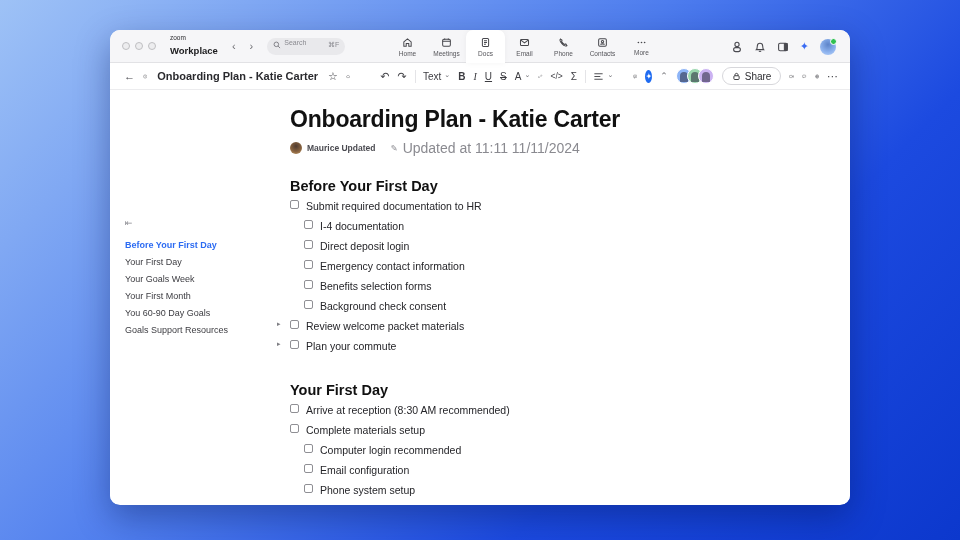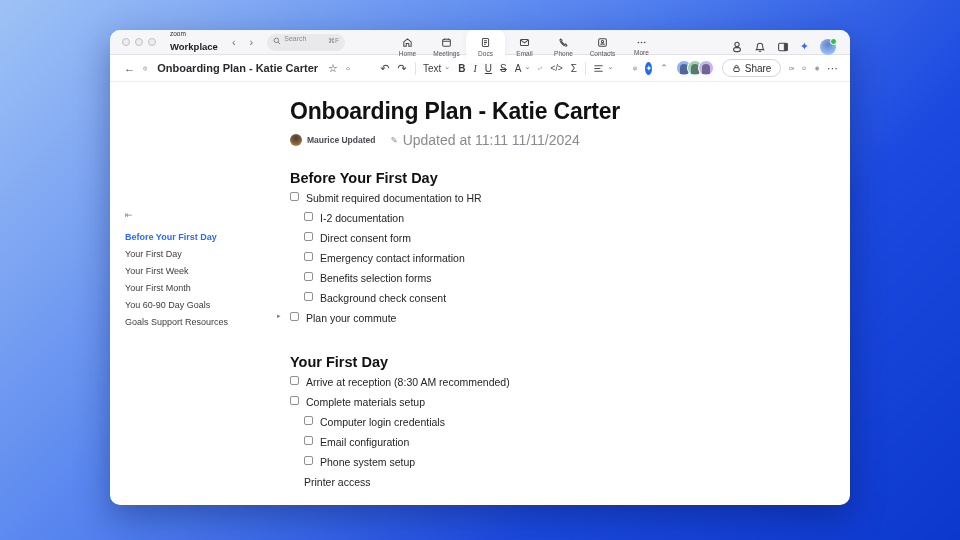--- a/index.html
+++ b/index.html
@@ -9,21 +9,21 @@
     background:linear-gradient(135deg,#9ec2f6 0%,#4d7cee 45%,#1c4ae0 70%,#0c38cd 100%);
     position:relative; color:#1c1c1e;
   }
   .window {
     position:absolute; left:110px; top:30px; width:740px; height:475px;
     background:#fff; border-radius:10px; overflow:hidden;
     box-shadow:0 12px 34px rgba(3,18,80,.38);
   }
   
   .topbar {
-    position:relative; height:25px; background:#f6f6f8;
+    position:relative; height:33px; background:#f6f6f8;
     border-bottom:1px solid #e2e2e5; display:flex; align-items:center;
   }
   .lights { display:flex; gap:5px; margin-left:12px; }
   .light { width:8px; height:8px; border-radius:50%; border:1px solid #bfbfc2; background:#ededef; }
   .logo { margin-left:14px; line-height:1; }
   .logo .z { font-size:6.5px; color:#2a2a2e; display:block; }
   .logo .w { font-size:9.5px; font-weight:700; color:#1c1c1e; }
   .navarrow { color:#6f6f74; font-size:11px; margin-left:14px; cursor:default; }
   .searchpill {
     margin-left:14px; width:78px; height:17px; background:#e9e9ec;
@@ -308,21 +308,21 @@
     </span>
     <span class="tb-glyph">⋯</span>
   </div>
 
   <div class="content">
     <div class="outline">
       <div class="collapse-ic">⇤</div>
       <div id="outline-items">
           <div class="o-item active">Before Your First Day</div>
           <div class="o-item">Your First Day</div>
-          <div class="o-item">Your First Week</div>
+          <div class="o-item">Your Goals Week</div>
           <div class="o-item">Your First Month</div>
           <div class="o-item">You 60-90 Day Goals</div>
           <div class="o-item">Goals Support Resources</div>
         </div>
     </div>
 
     <div class="docbody">
       <div class="h1">Onboarding Plan - Katie Carter</div>
       <div class="meta">
         <span class="mav"></span>
@@ -332,57 +332,62 @@
       </div>
       <div id="doc-sections">
           <div class="h2">Before Your First Day</div>
           <div class="rows">
             <div class="row">
               <span class="cbx"></span>
               <span class="txt">Submit required documentation to HR</span>
             </div>
             <div class="row ind">
               <span class="cbx"></span>
-              <span class="txt">I-2 documentation</span>
-            </div>
-            <div class="row ind">
-              <span class="cbx"></span>
-              <span class="txt">Direct consent form</span>
+              <span class="txt">I-4 documentation</span>
+            </div>
+            <div class="row ind">
+              <span class="cbx"></span>
+              <span class="txt">Direct deposit login</span>
             </div>
             <div class="row ind">
               <span class="cbx"></span>
               <span class="txt">Emergency contact information</span>
             </div>
             <div class="row ind">
               <span class="cbx"></span>
               <span class="txt">Benefits selection forms</span>
             </div>
             <div class="row ind">
               <span class="cbx"></span>
               <span class="txt">Background check consent</span>
+            </div>
+            <div class="row">
+              <span class="tri">▸</span>
+              <span class="cbx"></span>
+              <span class="txt">Review welcome packet materials</span>
             </div>
             <div class="row">
               <span class="tri">▸</span>
               <span class="cbx"></span>
               <span class="txt">Plan your commute</span>
             </div>
           </div>
           <div class="h2">Your First Day</div>
           <div class="rows">
             <div class="row">
               <span class="cbx"></span>
               <span class="txt">Arrive at reception (8:30 AM recommended)</span>
             </div>
             <div class="row">
               <span class="cbx"></span>
               <span class="txt">Complete materials setup</span>
             </div>
             <div class="row ind">
               <span class="cbx"></span>
-              <span class="txt">Computer login credentials</span>
+              <span class="txt">Computer login recommended</span>
             </div>
             <div class="row ind">
               <span class="cbx"></span>
               <span class="txt">Email configuration</span>
             </div>
             <div class="row ind">
               <span class="cbx"></span>
               <span class="txt">Phone system setup</span>
             </div>
             <div class="row ind">

